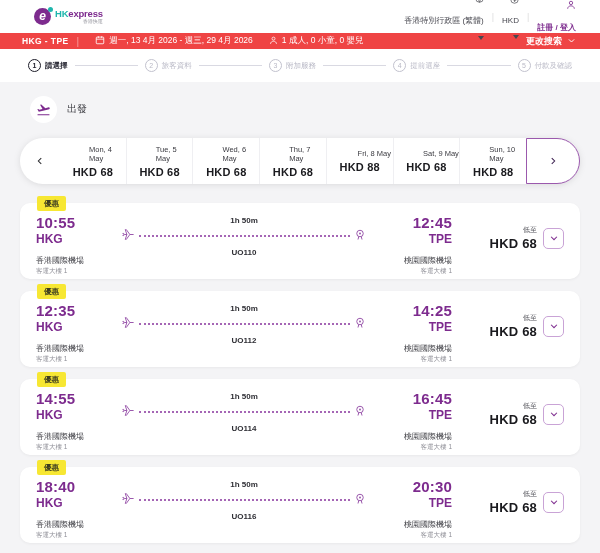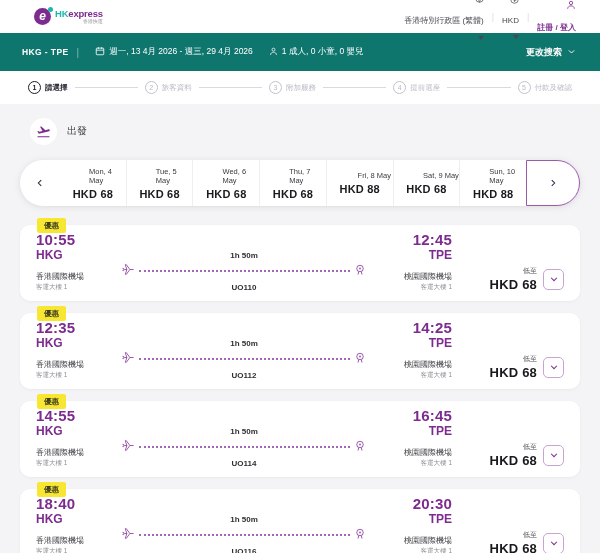--- a/index.html
+++ b/index.html
@@ -15,21 +15,21 @@
   .logo-brand { font-size:9.5px; font-weight:bold; letter-spacing:-0.2px; }
   .logo-brand .hk { color:#1fb6ad;margin-top:20px; } .logo-brand .express { color:#7d2b8e; }
   .logo-sub { font-size:5px; color:#9a9aa2; text-align:right; }
   .header-right { display:flex; align-items:center; gap:8px; font-size:8px; color:#47474f; }
   .hdr-item { display:flex; align-items:flex-end; gap:10px; cursor:pointer;flex-direction:column; }
   .hdr-sep { color:#ddddde; font-size:9px; }
   .caret { width:0; height:0; border-left:3px solid transparent; border-right:3px solid transparent; border-top:4px solid #47474f; margin-left:1px; }
   .auth-link { color:#7d2b8e; font-weight:bold; }
 
   
-  .summary-bar { height:38px; background:#0f766e; color:#fff; display:flex; align-items:center; justify-content:space-between; padding:0 24px 0 22px; }
+  .summary-bar { height:16px; background:#ef4444; color:#fff; display:flex; align-items:center; justify-content:space-between; padding:0 24px 0 22px; }
   .sb-left { display:flex; align-items:center; gap:8px; font-size:8.5px; }
   .sb-route { font-weight:bold; letter-spacing:0.4px; }
   .sb-sep { opacity:0.45; font-size:10px; }
   .sb-group { display:flex; align-items:center; gap:4px;padding-left:8px; }
   .sb-right { display:flex; align-items:center; gap:5px; font-size:9px; font-weight:bold; cursor:pointer; }
 
   
   .progress { height:33px; background:#fff; display:flex; align-items:center; padding:8px 28px; gap:7px; }
   .step { display:flex; align-items:center; gap:4px; }
   .step-circle { width:13px; height:13px; border-radius:50%; border:1px solid #c2c2ce; color:#b9b9c6; font-size:7px; display:flex; align-items:center; justify-content:center; flex:none; }
@@ -53,21 +53,21 @@
   .date-cells { flex:1; display:flex; }
   .date-cell { flex:1; background:#fff; display:flex; flex-direction:column; align-items:center; justify-content:center; gap:3px; cursor:pointer; }
   .date-cell + .date-cell { border-left:1px solid #efeff2; }
   .date-day { font-size:7.5px; color:#3a3a40;padding-left:29px; }
   .date-price { font-size:11px; font-weight:bold; color:#1a1a1e; letter-spacing:0.2px; }
 
   
   .flight-card { position:relative; background:#fff; border-radius:10px; margin-bottom:12px; padding:12px 16px 9px; height:76px; box-shadow:0 1px 3px rgba(0,0,0,0.05); }
   .flight-card:last-of-type { margin-bottom:0; }
   .badge { position:absolute; top:-7px; left:17px; background:#f7e733; color:#3d3d20; font-size:7.5px; font-weight:bold; padding:2.5px 7px; border-radius:2px; }
-  .fc-row { display:flex; align-items:flex-end; height:100%; }
+  .fc-row { display:flex; align-items:flex-start; height:100%; }
   .fc-col { width:74px; display:flex; flex-direction:column; }
   .fc-col-arr { text-align:right; }
   .time { font-size:15px; font-weight:bold; color:#7d2b8e; line-height:1.1; letter-spacing:0.2px; }
   .code { font-size:12px; font-weight:bold; color:#7d2b8e; line-height:1.25; }
   .airport { font-size:8px; color:#3a3a40; margin-top:8px; white-space:nowrap; }
   .fc-col-arr .airport { align-self:flex-end; }
   .terminal { font-size:6.5px; color:#8e8e96; margin-top:1px; }
   .fc-mid { flex:1; display:flex; flex-direction:column; align-items:center; padding:0 12px; margin-top:1px; }
   .duration { font-size:8px; font-weight:bold; color:#2e2e34; }
   .line-row { display:flex; align-items:center; width:100%; margin:2px 0 3px; }

